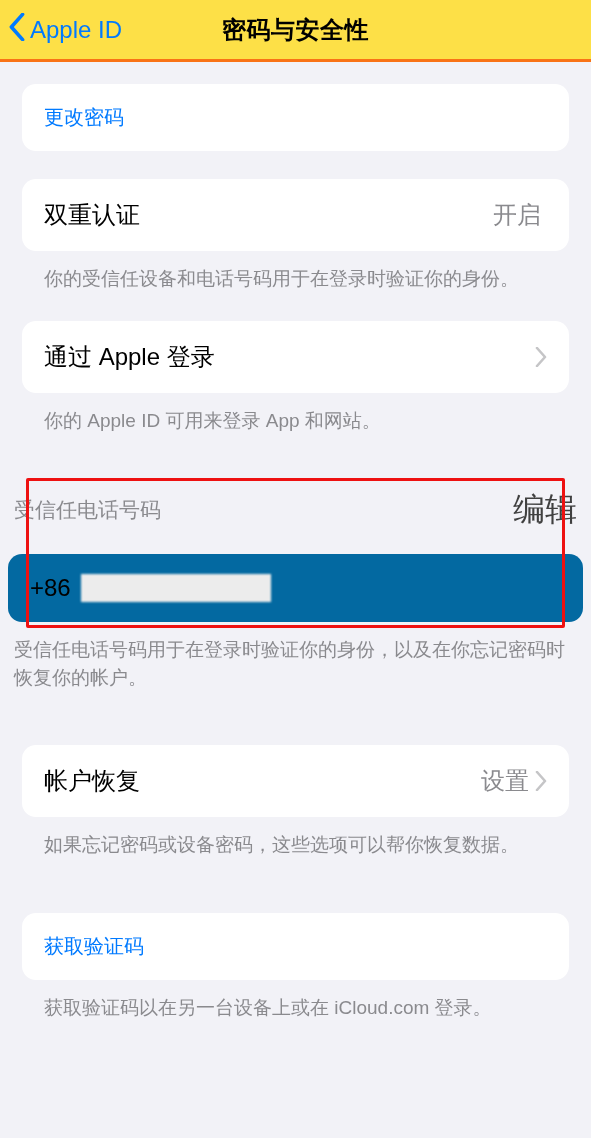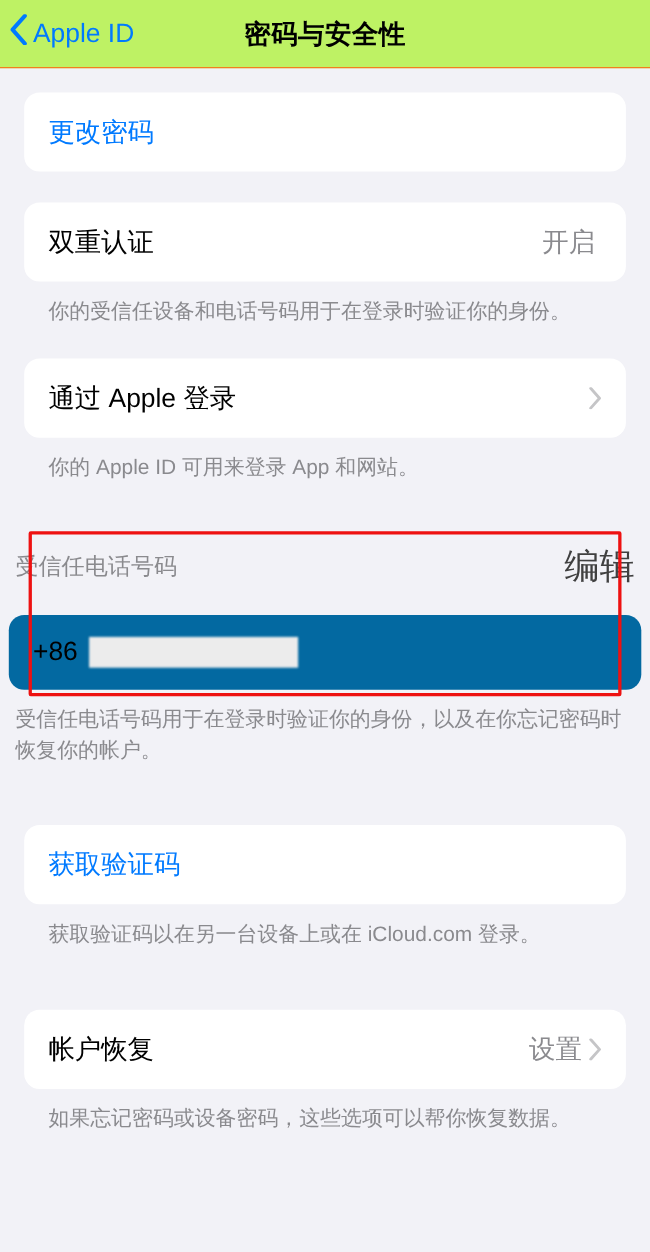--- a/index.html
+++ b/index.html
@@ -8,22 +8,22 @@
       height: 1138px;
       font-family: -apple-system, "Helvetica Neue", Arial, sans-serif;
       background: #f2f2f7;
       color: #000;
       -webkit-font-smoothing: antialiased;
     }
     .nav {
       display: flex;
       align-items: center;
       height: 62px;
-      background: #bef264;
-      border-bottom: 1px solid #f97316;
+      background: #fde047;
+      border-bottom: 3px solid #f97316;
       position: relative;
     }
     .back-wrap {
       display: flex;
       align-items: center;
       position: absolute;
       left: 8px;
       top: 0;
       bottom: 0;
       color: #007aff;
@@ -43,21 +43,21 @@
     .group:first-of-type { margin-top: 22px; }
     .cell {
       background: #fff;
       border-radius: 14px;
       padding: 20px 22px;
       display: flex;
       align-items: center;
       justify-content: space-between;
       font-size: 24px;
     }
-    .link-blue { color: #007aff; font-size: 24px; text-align: center; }
+    .link-blue { color: #007aff; font-size: 20px; text-align: center; }
     .chevron {
       color: #c5c5c7;
       display: inline-flex;
       align-items: center;
     }
     .chevron svg { width: 12px; height: 20px; }
     .value-gray { color: #8a8a8e; font-size: 24px; margin-right: 6px; }
     .right-cluster { display: flex; align-items: center; }
     .footer {
       padding: 14px 22px 0 22px;
@@ -159,33 +159,33 @@
     </div>
     <div class="trusted-cell">
       <span class="phone-prefix">+86</span>
       <span class="phone-mask"></span>
     </div>
     <div class="footer" style="padding-left:6px;padding-right:6px;">受信任电话号码用于在登录时验证你的身份，以及在你忘记密码时恢复你的帐户。</div>
   </div>
 
   <div class="group gap-large">
     <div class="cell">
-      <span class="link-blue">获取验证码</span>
-    </div>
-    <div class="footer">获取验证码以在另一台设备上或在 iCloud.com 登录。</div>
-  </div>
-
-  <div class="group gap-large">
-    <div class="cell">
       <span>帐户恢复</span>
       <span class="right-cluster">
         <span class="value-gray">设置</span>
         <span class="chevron">
           <svg viewBox="0 0 12 20" fill="none" stroke="#c5c5c7" stroke-width="2.6" stroke-linecap="round" stroke-linejoin="round">
             <polyline points="2,1 10,10 2,19"></polyline>
           </svg>
         </span>
       </span>
     </div>
     <div class="footer">如果忘记密码或设备密码，这些选项可以帮你恢复数据。</div>
   </div>
 
+  <div class="group gap-large">
+    <div class="cell">
+      <span class="link-blue">获取验证码</span>
+    </div>
+    <div class="footer">获取验证码以在另一台设备上或在 iCloud.com 登录。</div>
+  </div>
+
 </div>
 
 </body></html>

